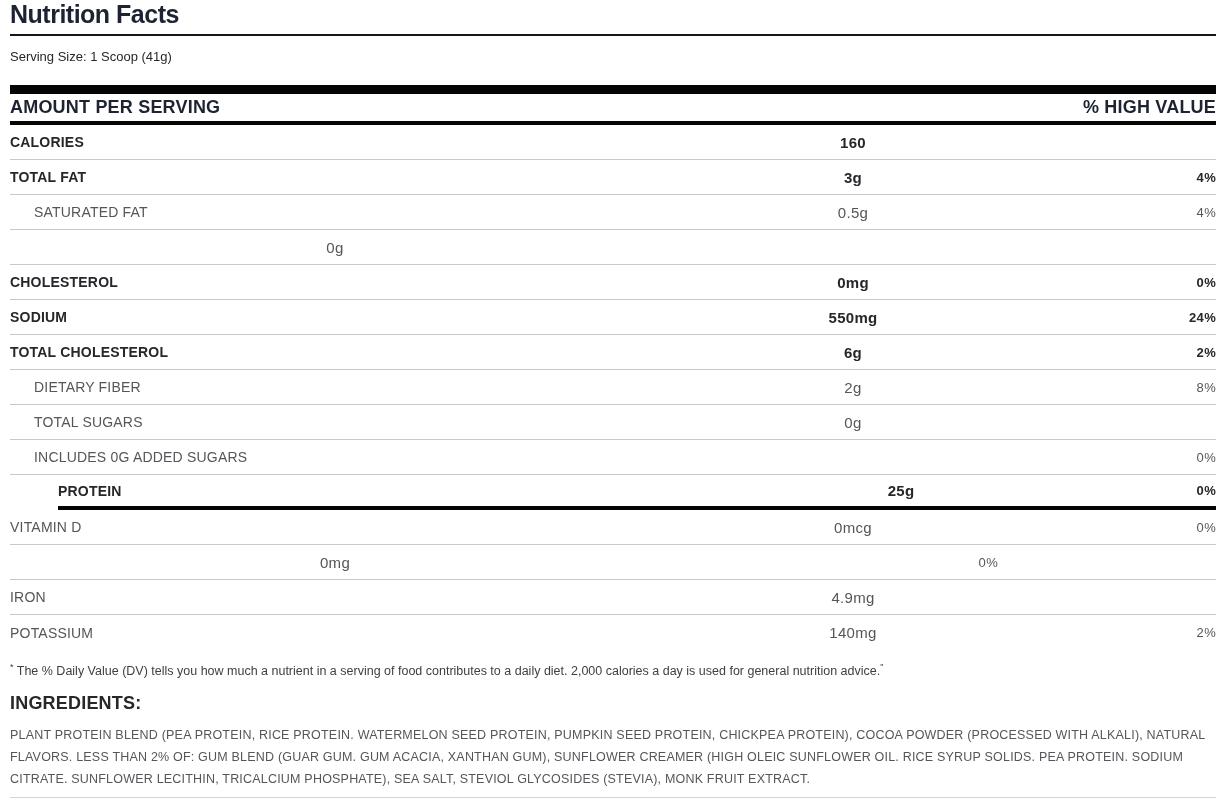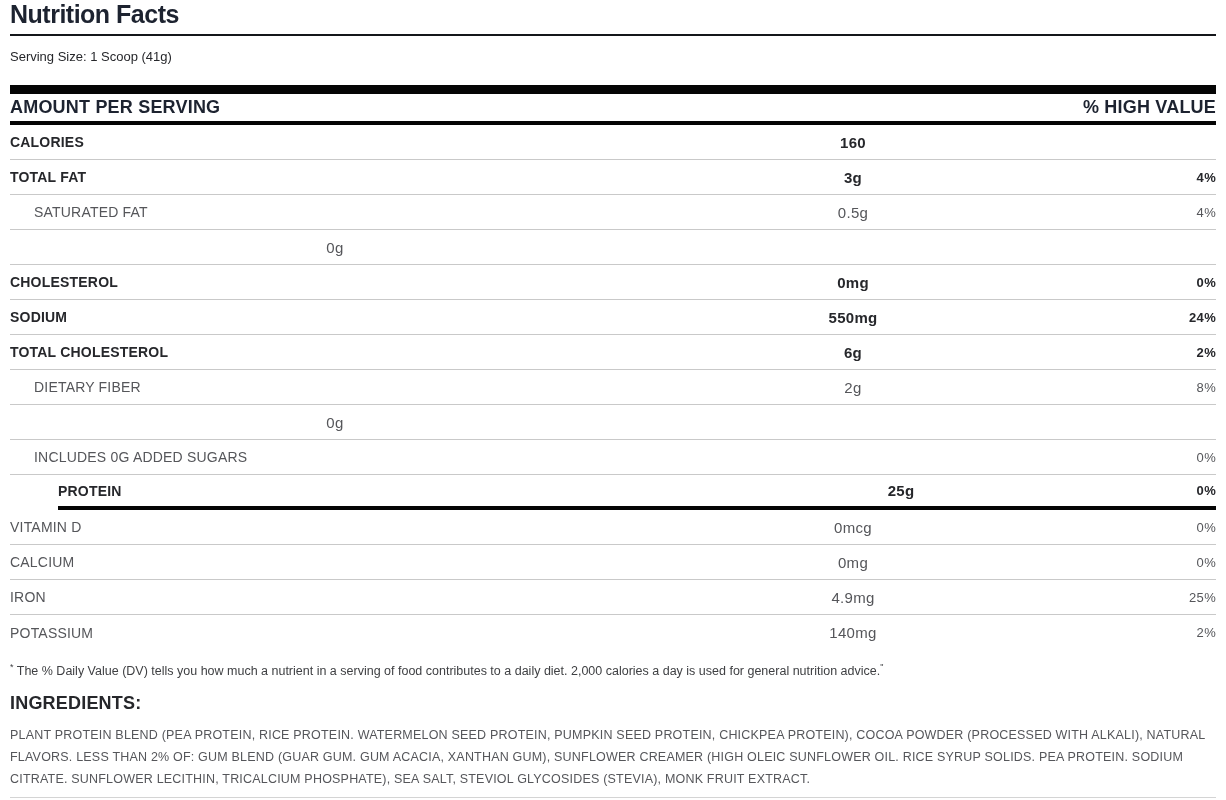--- a/index.html
+++ b/index.html
@@ -105,47 +105,46 @@
         <div class="c-label">TOTAL CHOLESTEROL</div>
         <div class="c-amount">6g</div>
         <div class="c-dv">2%</div>
       </div>
       <div class="row light indent">
         <div class="c-label">DIETARY FIBER</div>
         <div class="c-amount">2g</div>
         <div class="c-dv">8%</div>
       </div>
       <div class="row light indent">
+        <div class="c-label">TOTAL SUGARS</div>
         <div class="c-amount">0g</div>
         <div class="c-dv"></div>
       </div>
       <div class="row light indent">
         <div class="c-label">INCLUDES 0G ADDED SUGARS</div>
         <div class="c-amount"></div>
         <div class="c-dv">0%</div>
       </div>
       <div class="row bold thick-after">
         <div class="c-label">PROTEIN</div>
         <div class="c-amount">25g</div>
         <div class="c-dv">0%</div>
       </div>
       <div class="row light">
         <div class="c-label">VITAMIN D</div>
         <div class="c-amount">0mcg</div>
         <div class="c-dv">0%</div>
       </div>
       <div class="row light">
-        <div class="c-label">CALCIUM</div>
         <div class="c-amount">0mg</div>
         <div class="c-dv">0%</div>
       </div>
       <div class="row light">
         <div class="c-label">IRON</div>
         <div class="c-amount">4.9mg</div>
-        <div class="c-dv">25%</div>
       </div>
       <div class="row light">
         <div class="c-label">POTASSIUM</div>
         <div class="c-amount">140mg</div>
         <div class="c-dv">2%</div>
       </div>
     </div>
 
   <p class="footnote"><sup>*</sup> <span>The % Daily Value (DV) tells you how much a nutrient in a serving of food contributes to a daily diet. 2,000 calories a day is used for general nutrition advice.</span><sup>"</sup></p>
 

